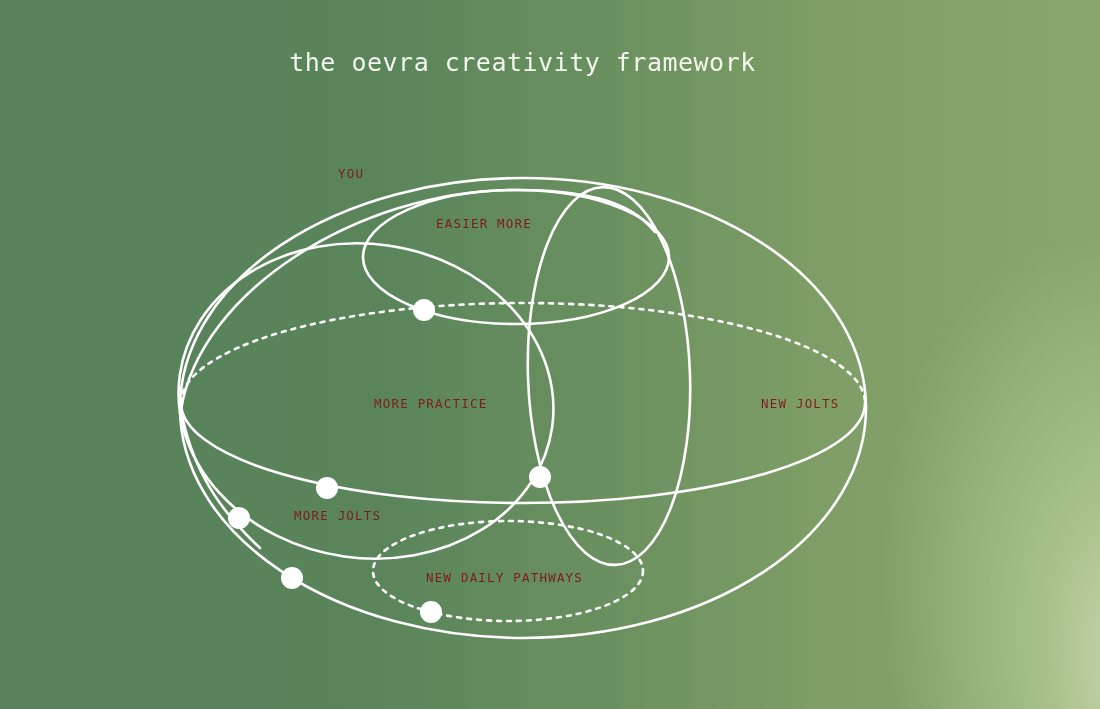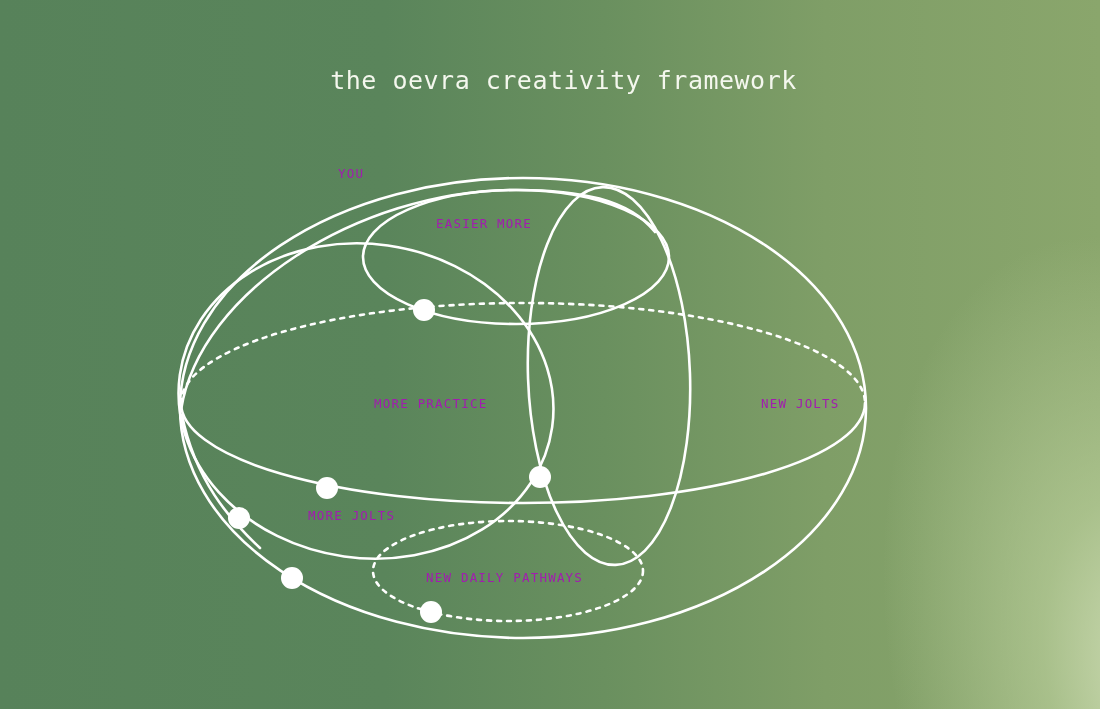--- a/index.html
+++ b/index.html
@@ -8,28 +8,27 @@
     background: linear-gradient(90deg, #57825A 0%, #5A855B 35%, #6A905F 55%, #7F9E67 75%, #8AA66C 100%);
     font-family: "DejaVu Sans Mono", "Liberation Mono", monospace;
   }
   .glow {
     position: absolute; right: -120px; bottom: -160px; width: 360px; height: 620px;
     background: radial-gradient(ellipse at 75% 75%, rgba(214,226,190,0.95) 0%, rgba(190,210,160,0.6) 30%, rgba(150,180,120,0.0) 70%);
     transform: rotate(-14deg);
     pointer-events: none;
   }
   .title {
-    position: absolute; left: 0; width: 1045px; top: 66px; text-align: center;
+    position: absolute; left: 0; width: 1045px; top: 48px; text-align: center;
     color: #F4F7EE; font-size: 25px; letter-spacing: 0.5px;
     font-family: "DejaVu Sans Mono", monospace;
-    padding-left: 41px;
   }
   svg.diagram { position: absolute; left: 0; top: 0; }
   .lbl {
-    position: absolute; color: #a21caf; font-size: 12.5px; letter-spacing: 1.2px;
+    position: absolute; color: #7f1d1d; font-size: 12.5px; letter-spacing: 1.2px;
     font-family: "DejaVu Sans Mono", monospace; white-space: nowrap;
   }
 </style>
 </head>
 <body>
 
 <div class="glow"></div>
 
 <div class="title">the oevra creativity framework</div>
 
@@ -60,14 +59,14 @@
     <circle cx="239" cy="518" r="11"></circle>
     <circle cx="292" cy="578" r="11"></circle>
     <circle cx="431" cy="612" r="11"></circle>
   </g>
 </svg>
 
 <div class="lbl" style="left:338px; top:166px;">YOU</div>
 <div class="lbl" style="left:436px; top:216px;">EASIER MORE</div>
 <div class="lbl" style="left:374px; top:396px;">MORE PRACTICE</div>
 <div class="lbl" style="left:761px; top:396px;">NEW JOLTS</div>
-<div class="lbl" style="left:294px; top:508px;margin-left:14px;">MORE JOLTS</div>
+<div class="lbl" style="left:294px; top:508px;">MORE JOLTS</div>
 <div class="lbl" style="left:426px; top:570px;">NEW DAILY PATHWAYS</div>
 
 </body></html>

